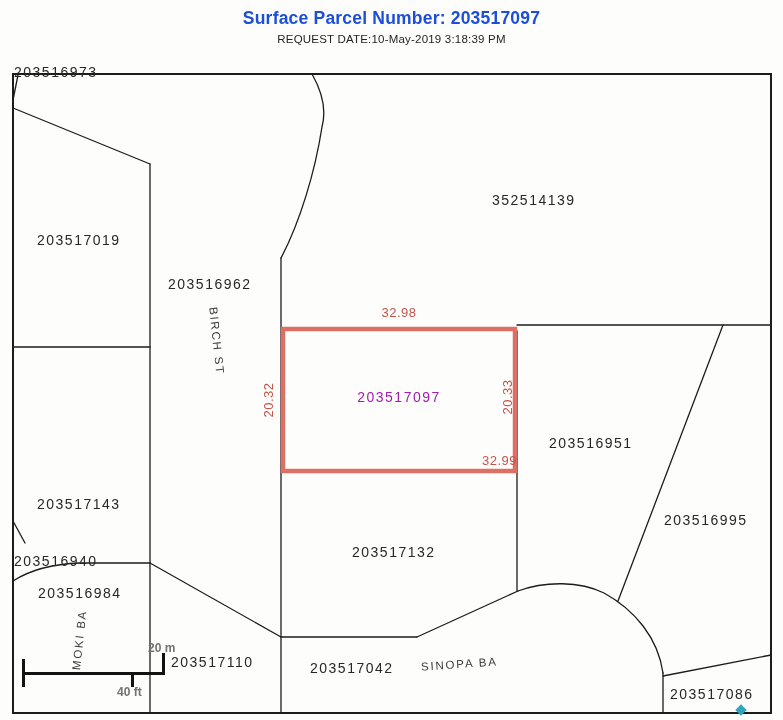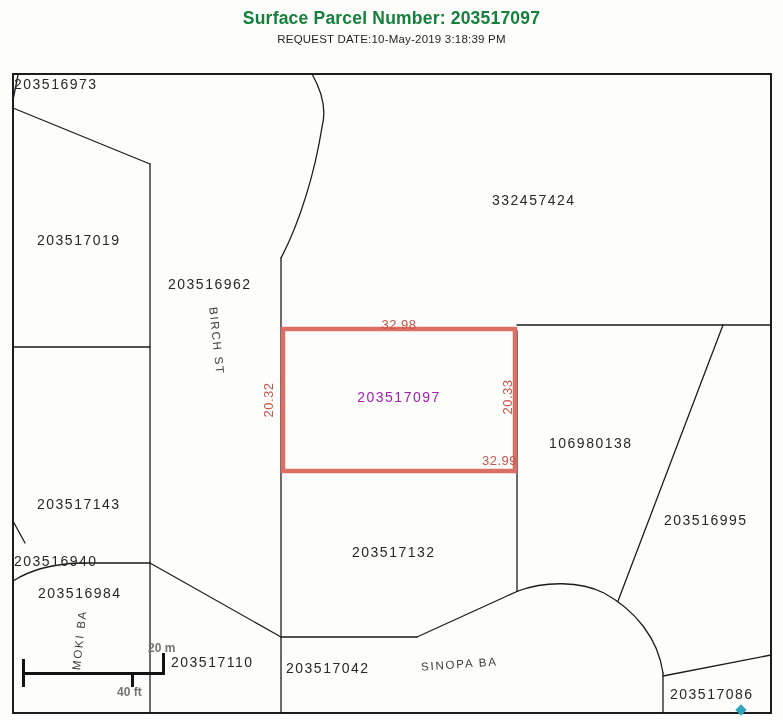--- a/index.html
+++ b/index.html
@@ -15,21 +15,21 @@
     background: #fdfdfc;
     overflow: hidden;
     -webkit-font-smoothing: antialiased;
   }
   .header { position: absolute; top: 0; left: 0; width: 100%; text-align: center; }
   .title {
     margin: 0;
     padding-top: 8px;
     font-size: 17.5px;
     font-weight: bold;
-    color: #15803d;
+    color: #1d4ed8;
     letter-spacing: 0.2px;
   }
   .request-date {
     margin-top: 4px;
     font-size: 11.5px;
     color: #242424;
     letter-spacing: 0.2px;
   }
   .map { position: absolute; left: 0; top: 0; width: 783px; height: 720px; }
   .map svg { position: absolute; left: 0; top: 0; }
@@ -54,21 +54,21 @@
     line-height: 1;
   }
   .dim {
     position: absolute;
     font-size: 13px;
     letter-spacing: 0.5px;
     color: #c5544a;
     white-space: nowrap;
     line-height: 1;
   }
-  .dim-top    { left: 281px; top: 306px; width: 236px; text-align: center; margin-top: 12px; }
+  .dim-top    { left: 281px; top: 306px; width: 236px; text-align: center; }
   .dim-bottom { left: 281px; top: 454px; width: 236px; text-align: right; }
   .dim-left   { left: 268px; top: 400px; transform: translate(-50%, -50%) rotate(-90deg); }
   .dim-right  { left: 507px; top: 397px; transform: translate(-50%, -50%) rotate(-90deg); }
 
   .street {
     position: absolute;
     font-size: 11.5px;
     letter-spacing: 1.8px;
     color: #3a3a3a;
     white-space: nowrap;
@@ -133,32 +133,32 @@
         <path d="M517,325 L771,325"></path>
         <path d="M517,331 L517,591"></path>
         <path d="M723,325 L618,601"></path>
         <path d="M518,591 C545,581 580,581 604,593 C635,610 658,638 663,673"></path>
         <path d="M663,673 L663,712"></path>
         <path d="M663,676 L771,655"></path>
       </g>
       <rect x="283" y="329" width="232" height="142" fill="none" stroke="#dc7064" stroke-width="4.5"></rect>
     </svg>
 
-    <div class="plabel" style="left:14px; top:77px;text-align:center;">203516973</div>
+    <div class="plabel" style="left:14px; top:65px;text-align:center;">203516973</div>
     <div class="plabel" style="left:37px; top:233px;">203517019</div>
     <div class="plabel" style="left:168px; top:277px;">203516962</div>
-    <div class="plabel" style="left:492px; top:193px;">332457424</div>
+    <div class="plabel" style="left:492px; top:193px;">352514139</div>
     <div class="plabel" style="left:37px; top:468px;margin-top:29px;">203517143</div>
-    <div class="plabel" style="left:549px; top:436px;">106980138</div>
+    <div class="plabel" style="left:549px; top:436px;">203516951</div>
     <div class="plabel" style="left:664px; top:513px;">203516995</div>
     <div class="plabel" style="left:14px; top:554px;">203516940</div>
     <div class="plabel" style="left:38px; top:586px;">203516984</div>
     <div class="plabel" style="left:352px; top:545px;">203517132</div>
     <div class="plabel" style="left:171px; top:655px;">203517110</div>
-    <div class="plabel" style="left:286px; top:661px;">203517042</div>
+    <div class="plabel" style="left:310px; top:661px;">203517042</div>
     <div class="plabel" style="left:670px; top:687px;">203517086</div>
 
     <div class="subject-label">203517097</div>
 
     <div class="dim dim-top">32.98</div>
     <div class="dim dim-bottom">32.99</div>
     <div class="dim dim-left">20.32</div>
     <div class="dim dim-right">20.33</div>
 
     <div class="street street-birch">BIRCH ST</div>

